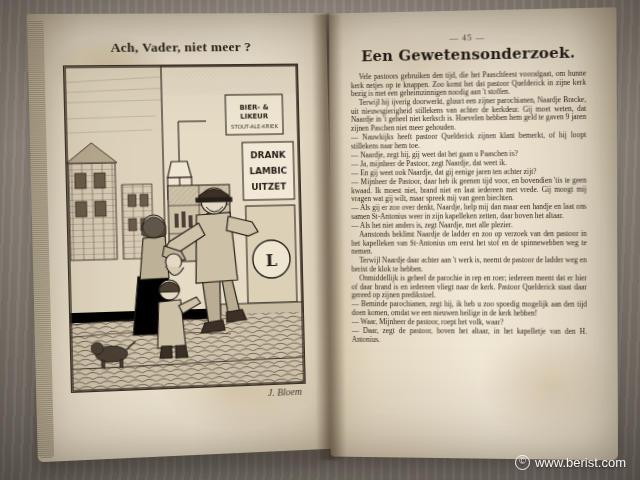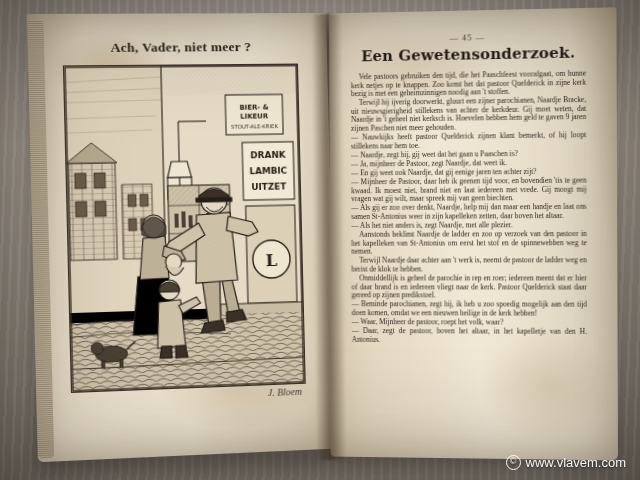--- a/index.html
+++ b/index.html
@@ -342,15 +342,15 @@
       </div>
     </div>
 
     <div class="gutter"></div>
   </div>
 
   <div class="vign"></div>
 
   <div class="wm">
     <span class="c">©</span>
-    <span>www.vlavem.com</span>
+    <span>www.berist.com</span>
   </div>
 </div>
 
 </body></html>

